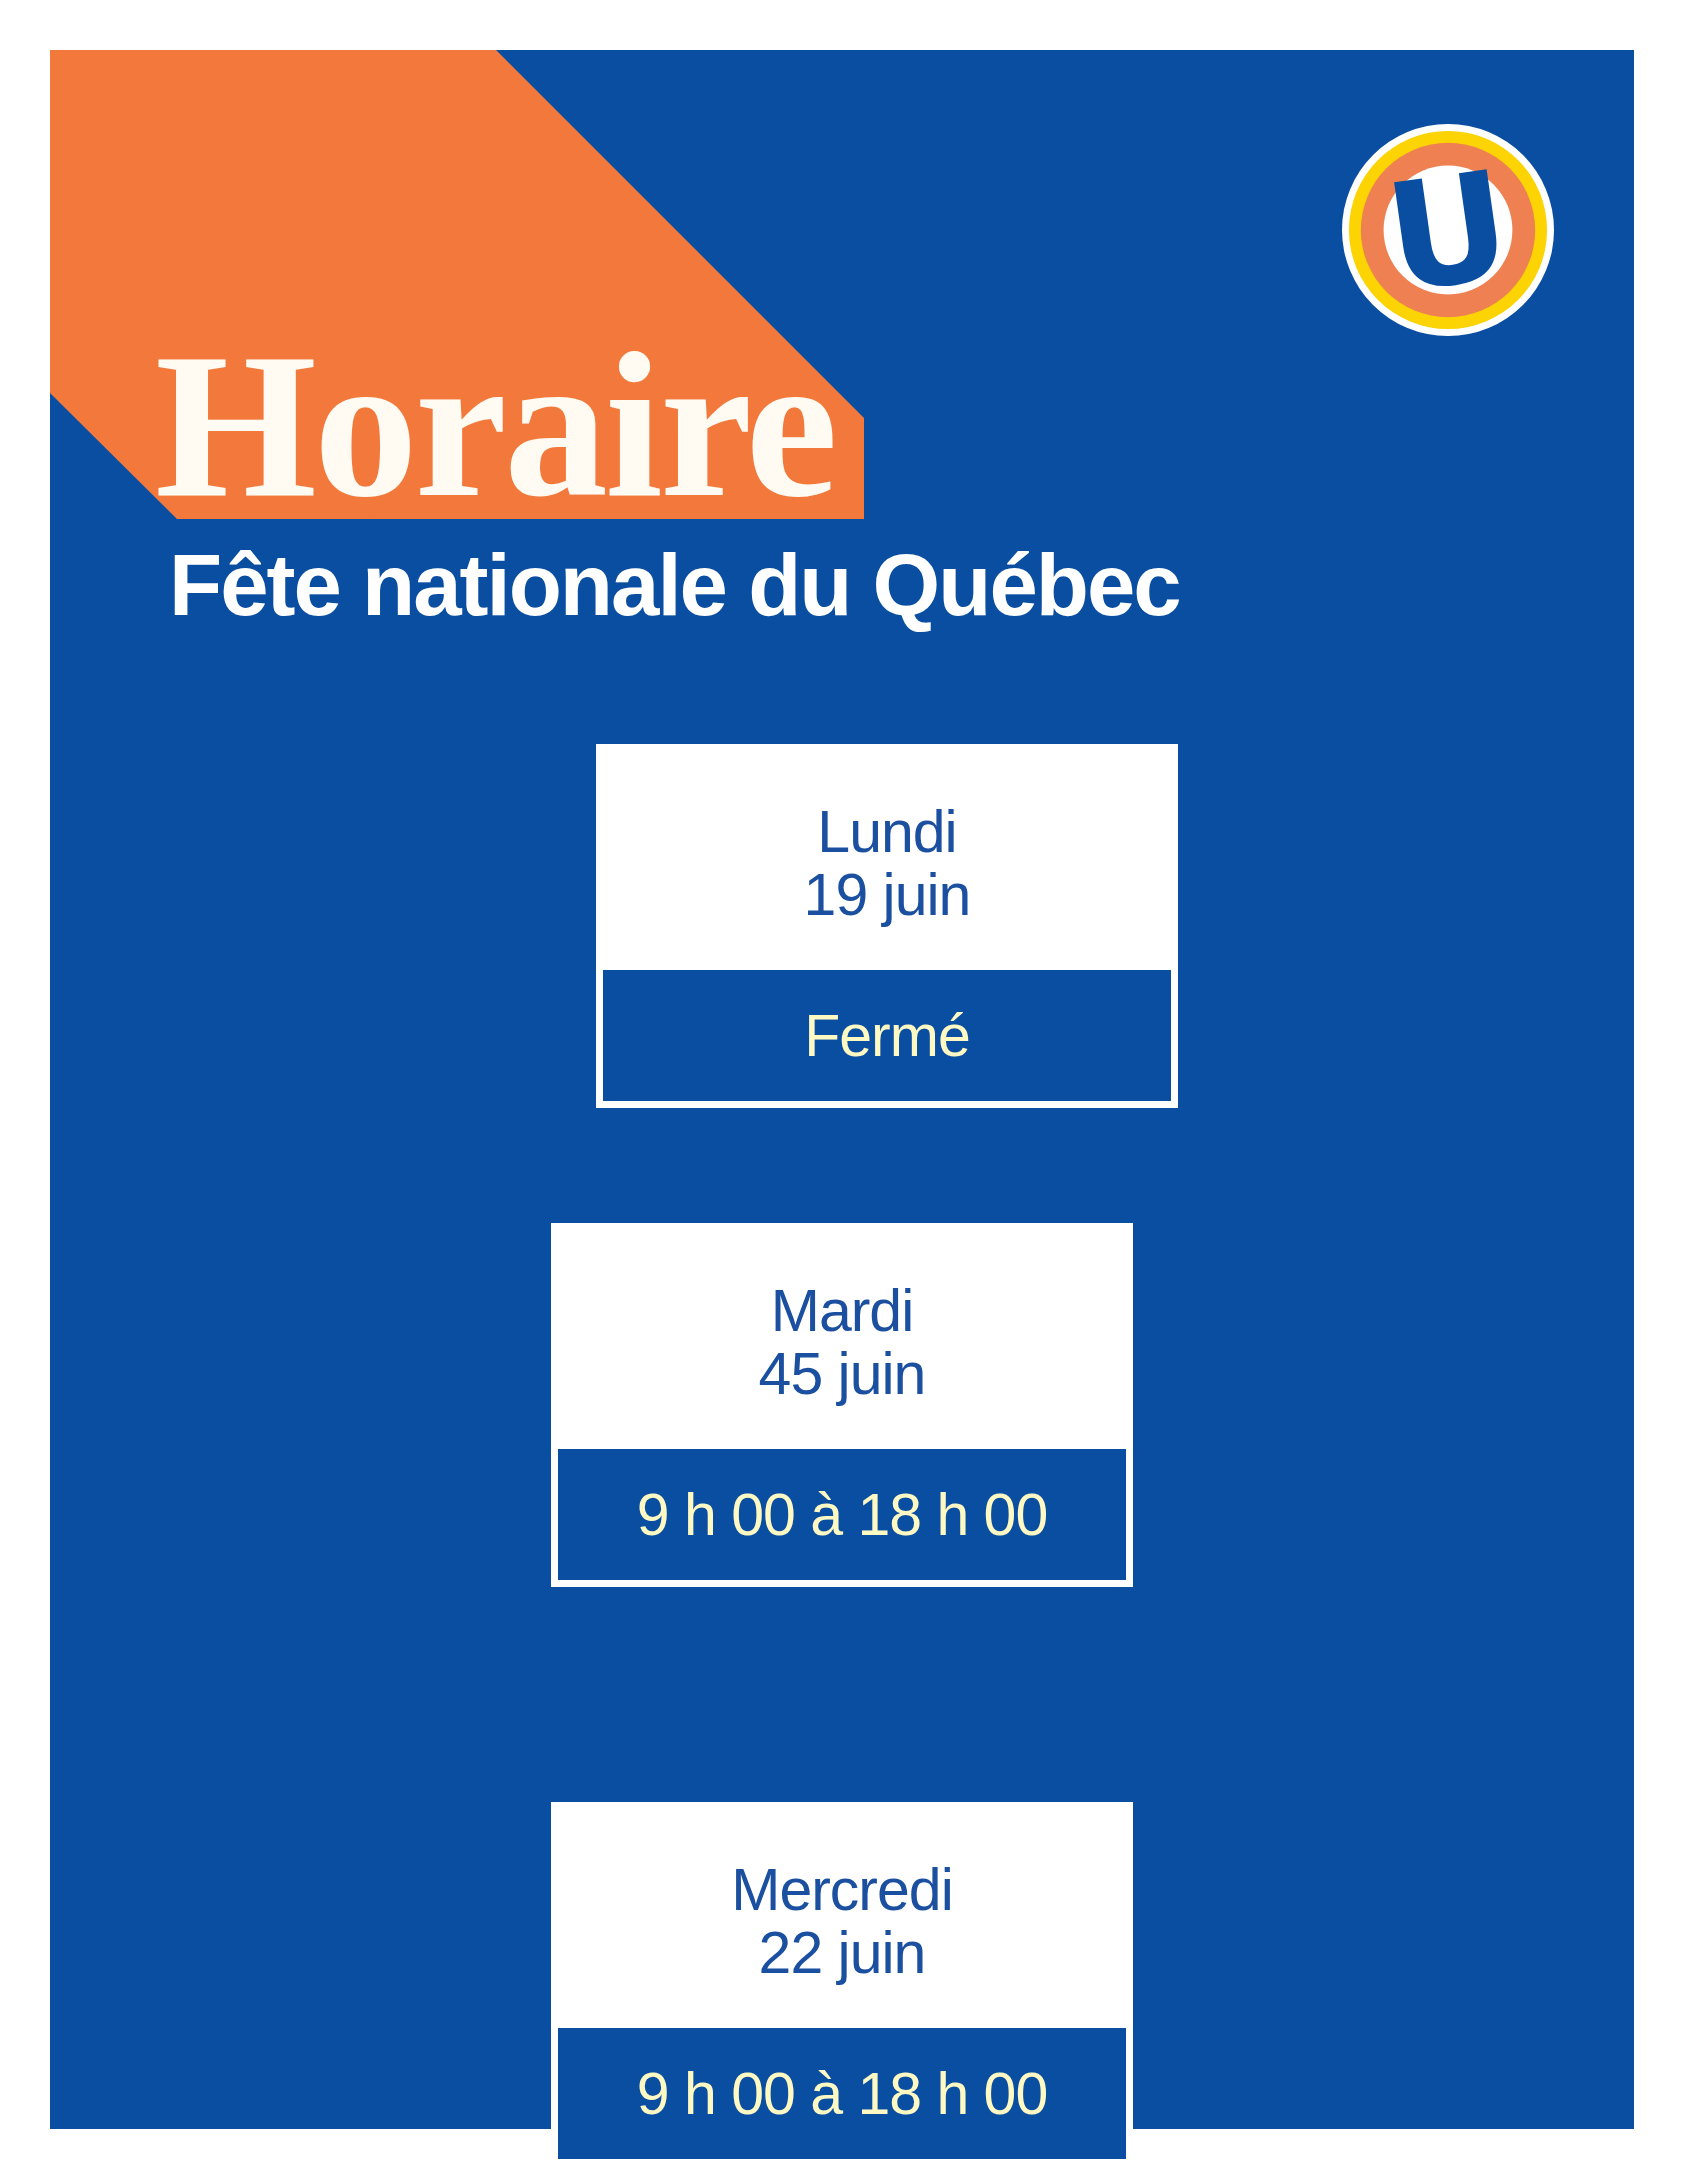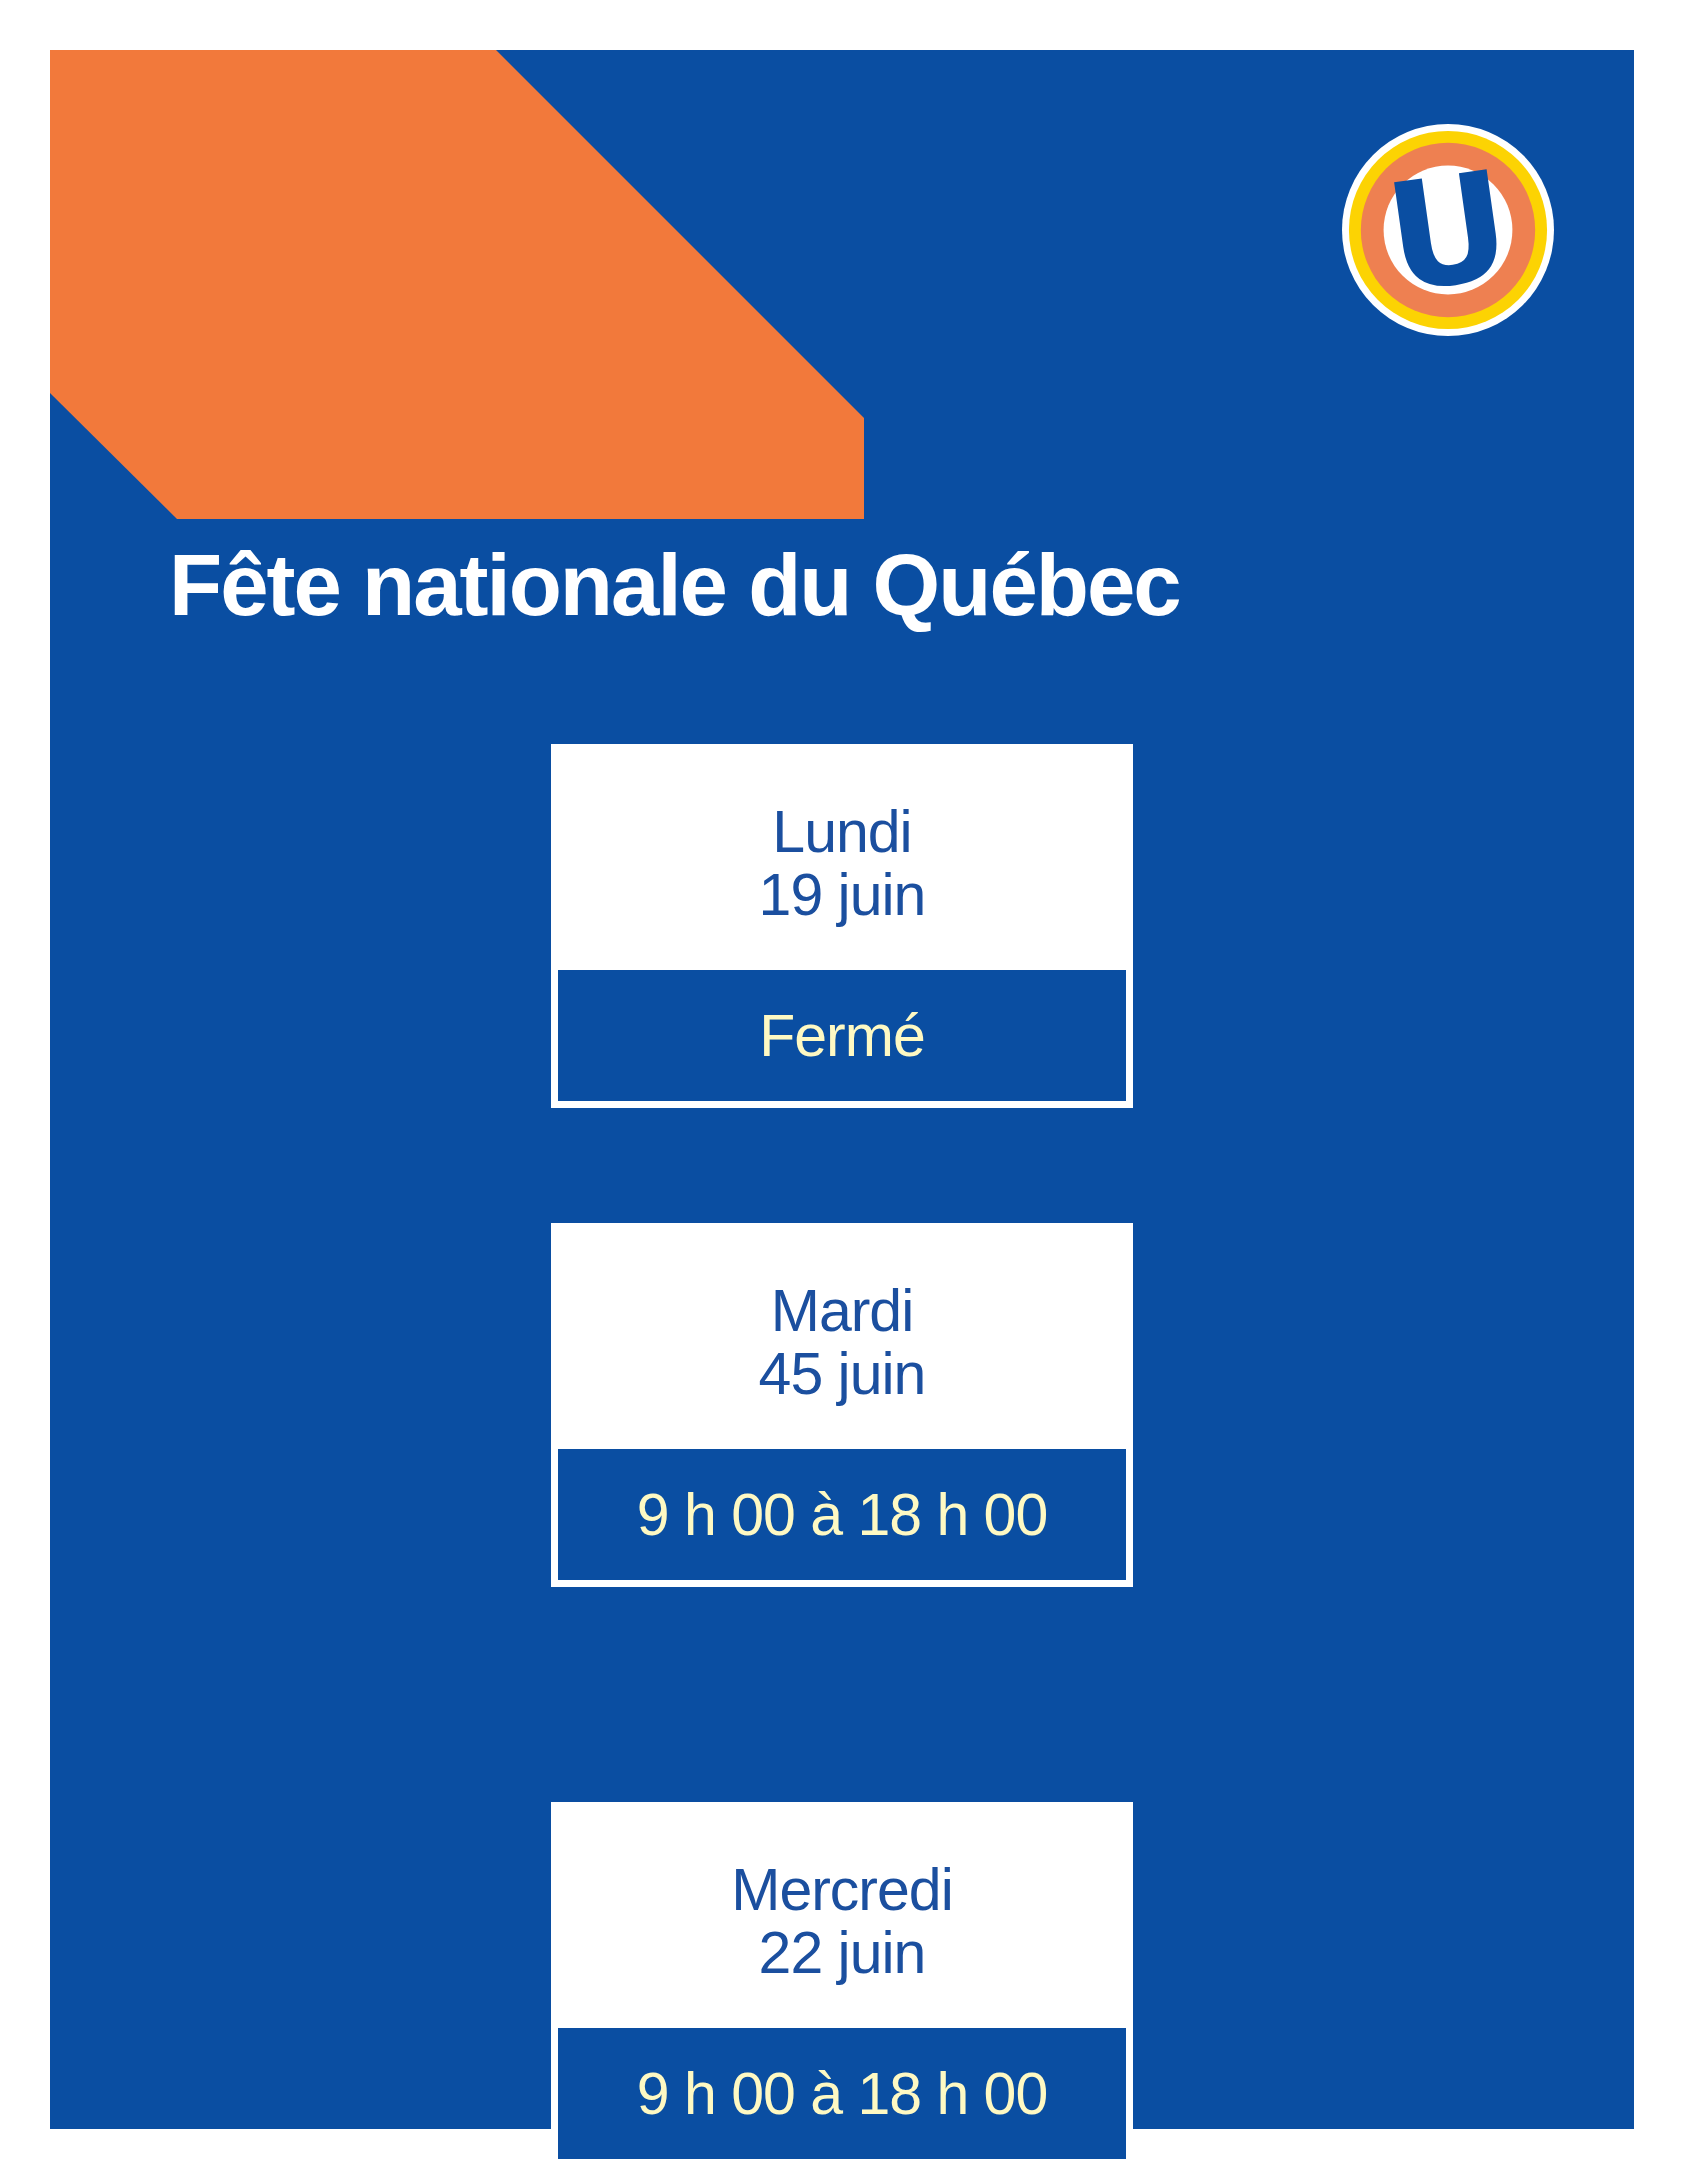--- a/index.html
+++ b/index.html
@@ -49,21 +49,21 @@
     left:1292px;top:74px;
     width:212px;height:212px;
   }
   
   .card{
     position:absolute;
     left:501px;
     width:582px;height:364px;
     background:#FFFFFF;
   }
-  .card-1{top:694px;}
+  .card-1{top:694px;margin-left:45px;}
   .card-2{top:1173px;}
   .card-3{top:1752px;}
   .card .day-block{
     position:absolute;
     left:0;right:0;top:0;height:226px;
     display:flex;flex-direction:column;
     align-items:center;justify-content:center;
     padding-top:14px;box-sizing:border-box;
     color:#1B4F9F;
     font-size:59px;font-weight:500;line-height:63px;
@@ -82,20 +82,21 @@
   }
 </style>
 </head>
 <body>
 
 <div class="canvas">
   <div class="inner">
 
     <div class="band"></div>
 
+    <div class="title">Horaire</div>
 
     <div class="subtitle">Fête nationale du Québec</div>
 
     <div class="logo">
       <svg width="212" height="212" viewBox="-107 -107 214 214">
         <circle cx="0" cy="0" r="107" fill="#FFFFFF"></circle>
         <circle cx="0" cy="0" r="100" fill="#FCD303"></circle>
         <circle cx="0" cy="0" r="88" fill="#EE8051"></circle>
         <circle cx="0" cy="0" r="65" fill="#FFFFFF"></circle>
         <text x="0" y="54" transform="rotate(-8)" text-anchor="middle" font-family="DejaVu Sans, sans-serif" font-size="150" font-weight="800" fill="#0A4EA2">U</text>

